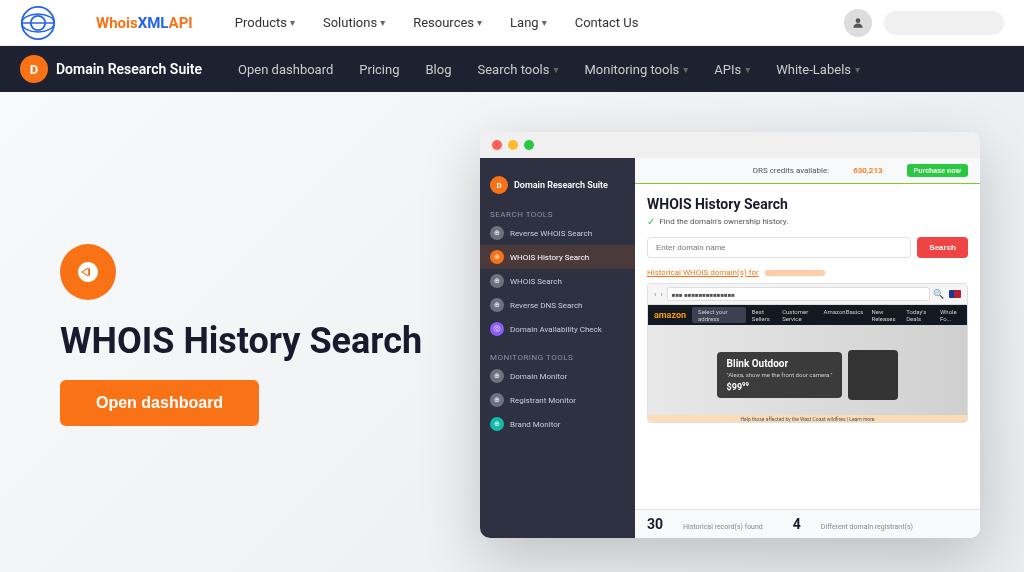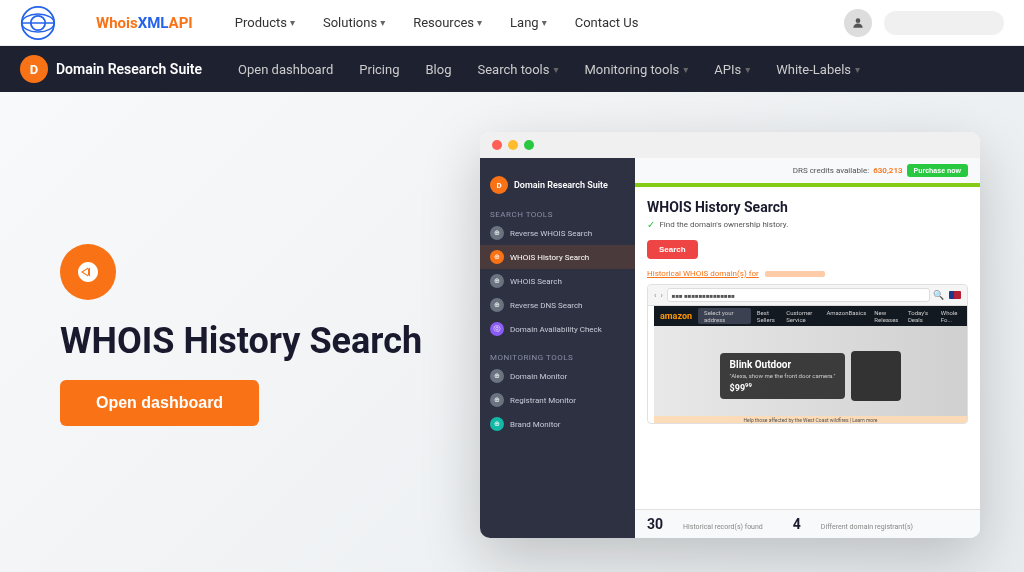--- a/index.html
+++ b/index.html
@@ -274,26 +274,26 @@
 
     
     .app-main {
       flex: 1;
       display: flex;
       flex-direction: column;
       overflow: hidden;
     }
     .app-topbar {
       background: #f8f9fa;
-      border-bottom: 4px solid #84cc16;
+      border-bottom: 1px solid #84cc16;
       padding: 6px 12px;
       display: flex;
       align-items: center;
       justify-content: flex-end;
-      gap: 4px;
+      gap: 24px;
       font-size: 8px;
       color: #555;
     }
     .credits-text { color: #555; font-size: 8px; }
     .credits-num { color: #f97316; font-weight: 600; }
     .purchase-btn {
       background: #28c840;
       color: white;
       border: none;
       border-radius: 3px;
@@ -391,21 +391,20 @@
       border-radius: 1px;
     }
     .browser-search-icon {
       color: #f97316;
       font-size: 9px;
     }
     .browser-content {
       background: #701a75;
       height: 120px;
       display: flex;
-      margin-left: 6px;
     }
     .amazon-logo { color: #ff9900; font-weight: bold; font-size: 9px; }
     .amazon-nav-links { display: flex; gap: 8px; font-size: 6px; }
     .amazon-main {
       background: #fff;
       flex: 1;
       display: flex;
       flex-direction: column;
     }
     .amazon-header {
@@ -626,20 +625,21 @@
           </div>
 
           <div class="app-content">
             <div class="app-content-title">WHOIS History Search</div>
             <div class="app-content-subtitle">
               <span class="check-icon">✓</span>
               <span>Find the domain's ownership history.</span>
             </div>
 
             <div class="search-row">
+              <input class="domain-input" type="text" placeholder="Enter domain name" style="">
               <button class="search-btn-red">Search</button>
             </div>
 
             <div class="results-label">
               <span>Historical WHOIS domain(s) for</span>
               <span style="color:#f97316; margin-left:4px; display:inline-block; width:60px; height:6px; background:#ffccaa; border-radius:2px; vertical-align:middle;"></span>
             </div>
 
             <div class="browser-mockup">
               <div class="browser-bar">

